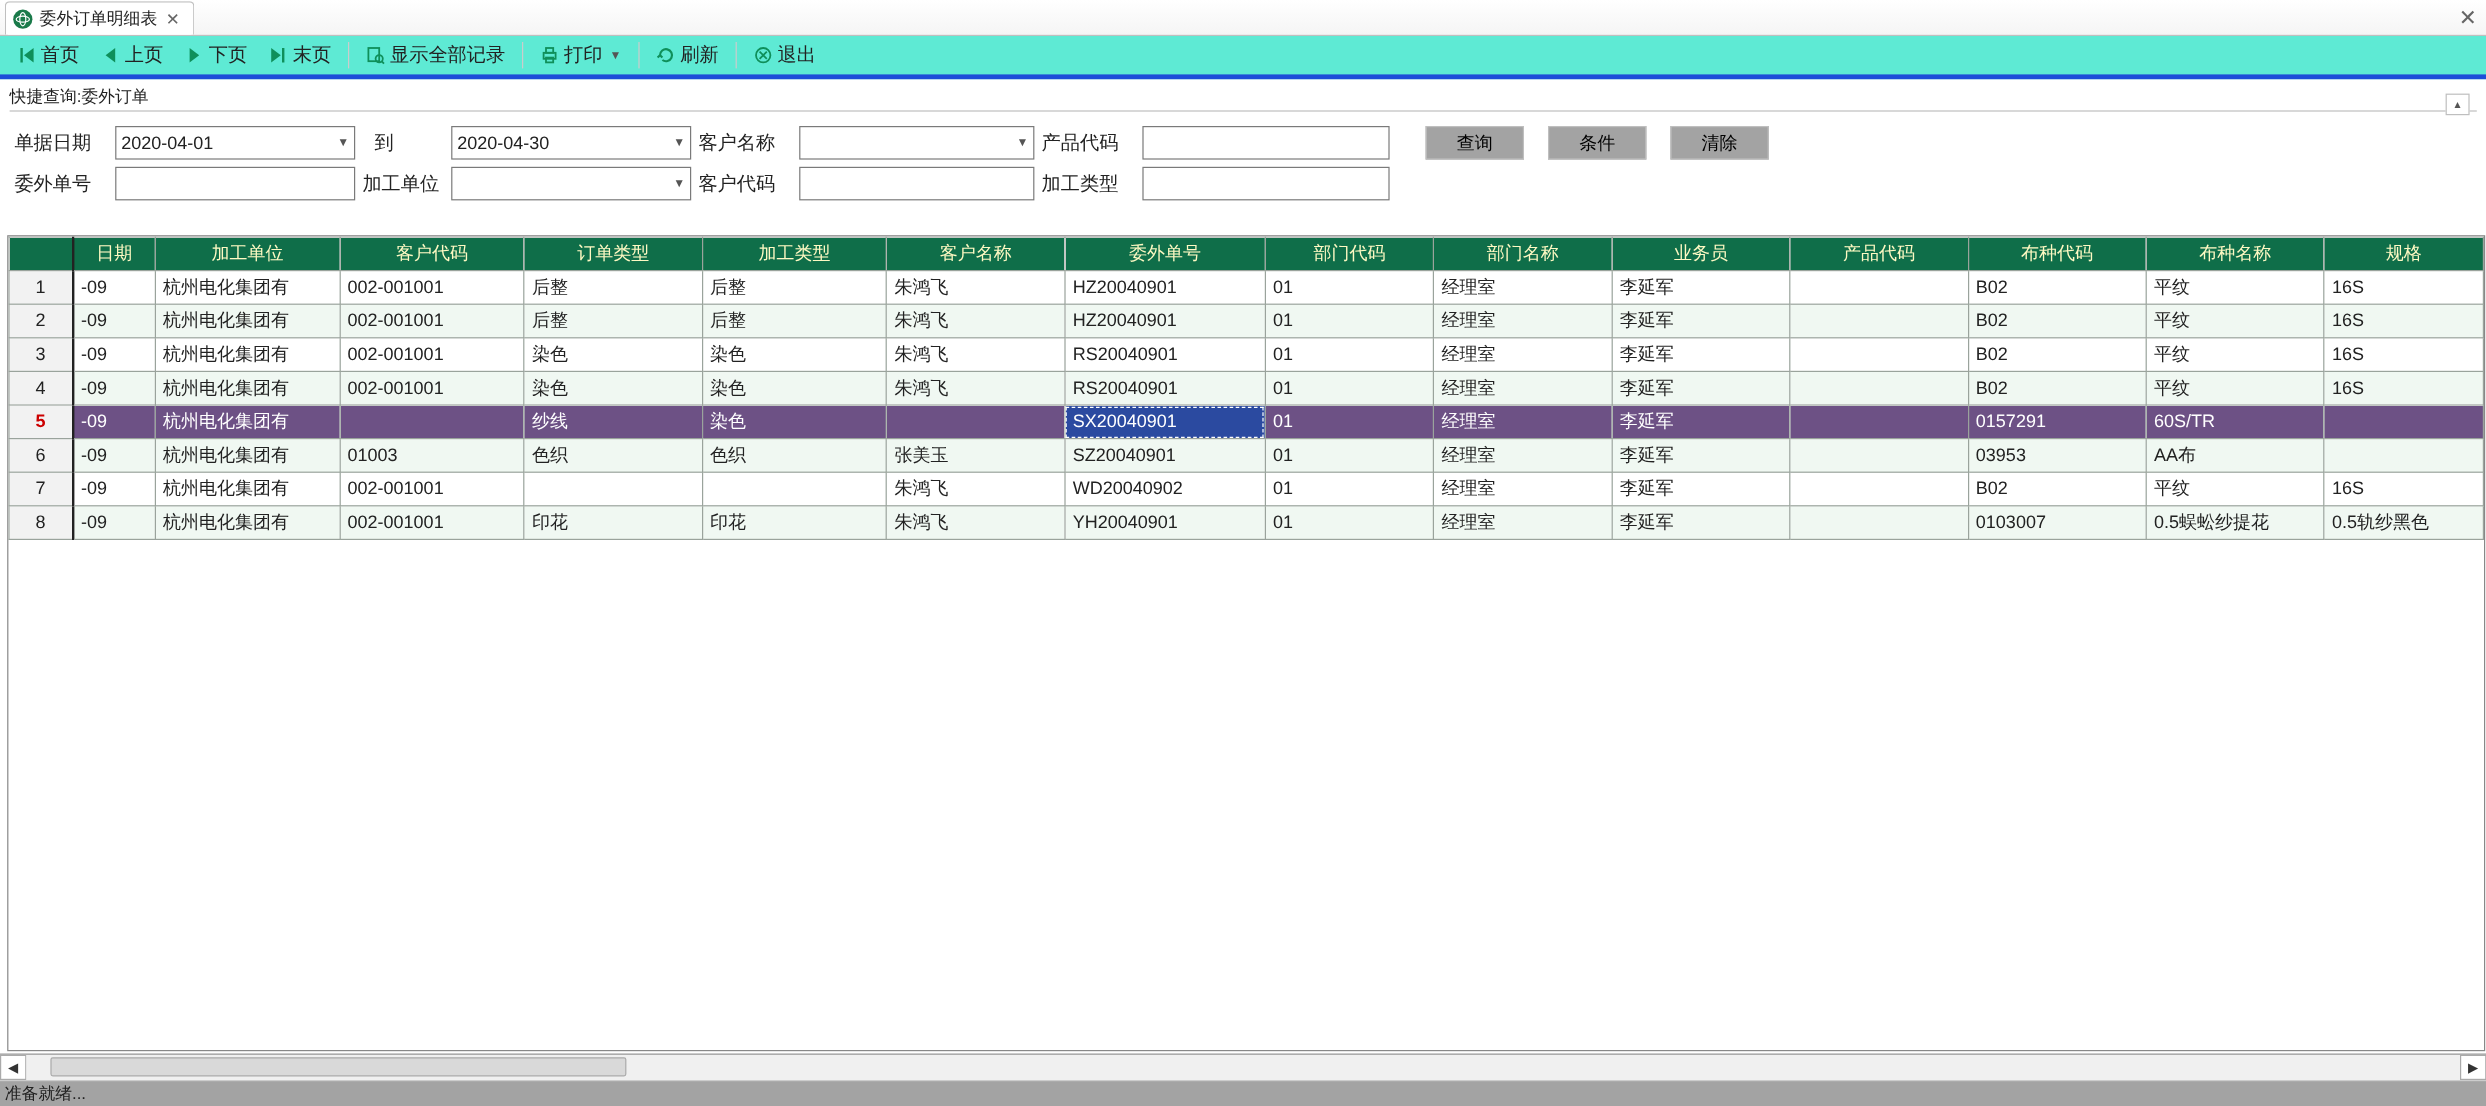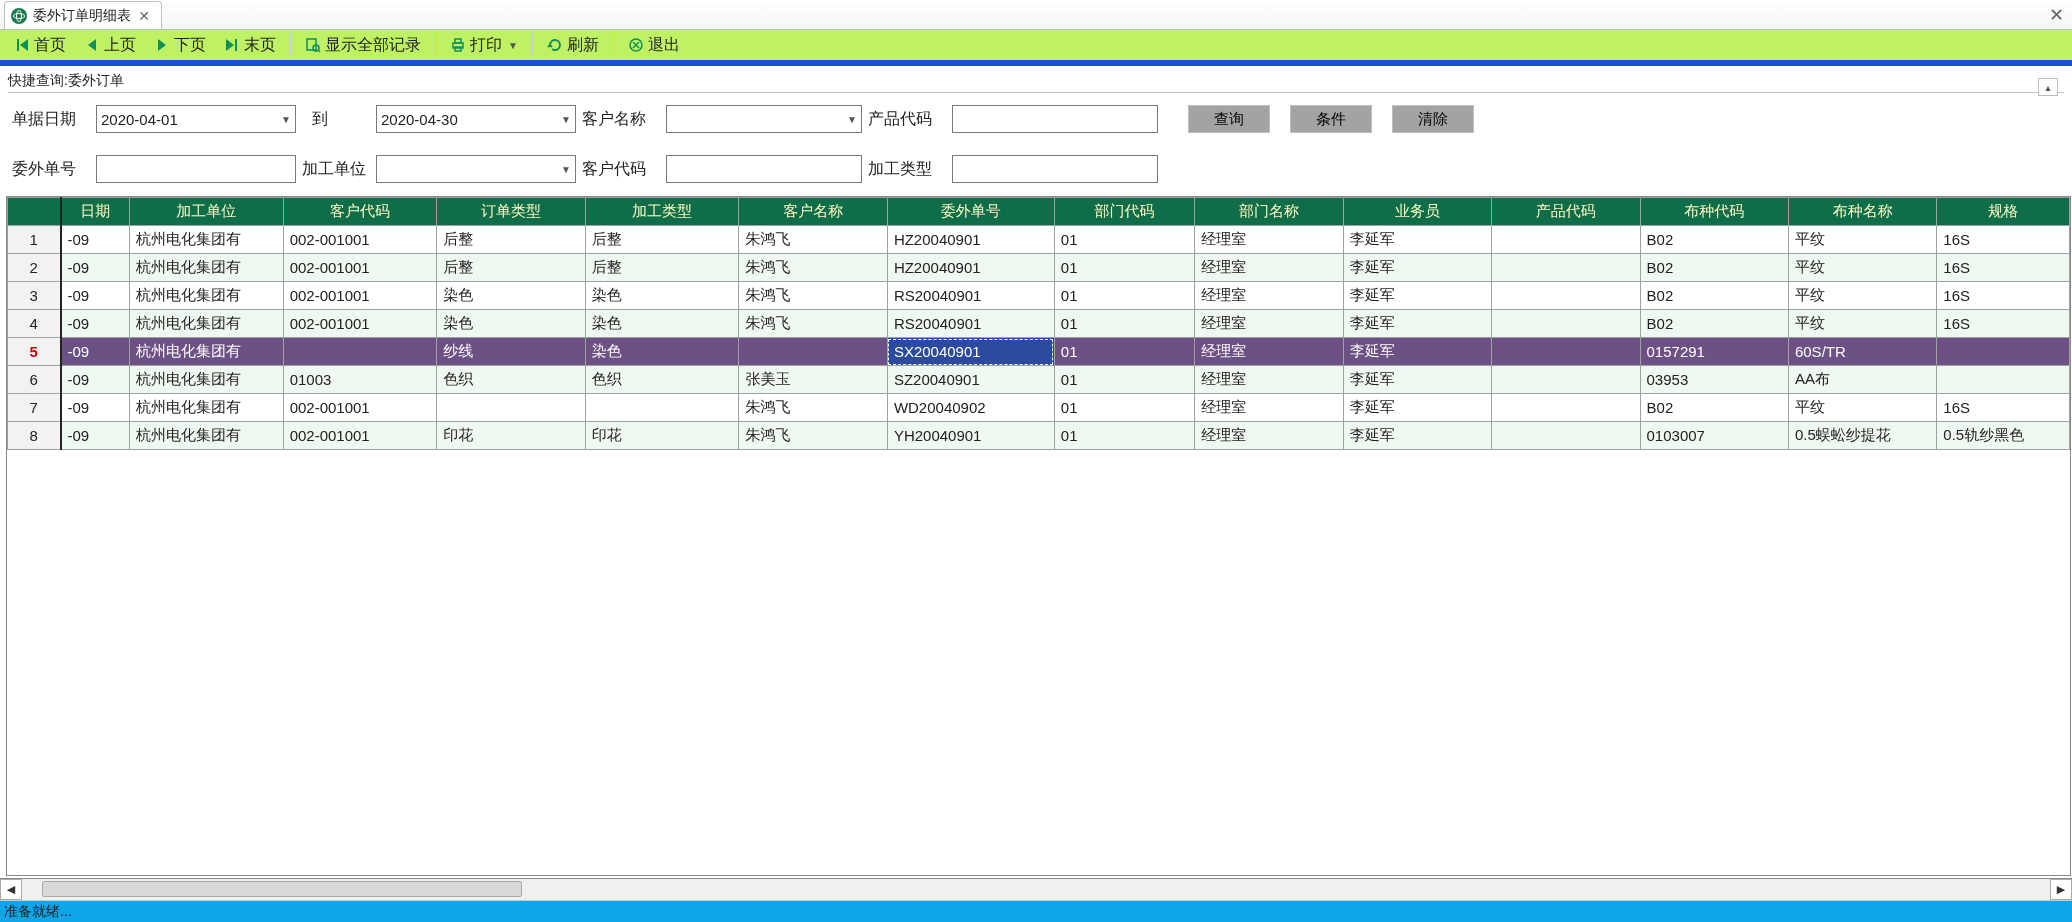--- a/index.html
+++ b/index.html
@@ -29,26 +29,26 @@
     .tab .globe { width: 16px; height: 16px; border-radius: 50%; background: #1a7a4a; position: relative; }
     .tab .globe::before, .tab .globe::after { content:""; position:absolute; border:1px solid #fff; border-radius:50%; }
     .tab .globe::before { inset:2px 5px; }
     .tab .globe::after  { inset:5px 2px; }
     .tab .close { width: 14px; height: 14px; display:flex;align-items:center;justify-content:center;color:#666;cursor:pointer; }
     .window-close { position:absolute; right:8px; top:4px; font-size:18px; color:#666; cursor:pointer; }
 
     
     .toolbar {
       height: 36px;
-      border-bottom: 6px solid #1d4ed8;
+      border-bottom: 4px solid #1d4ed8;
       display: flex;
       align-items: center;
       padding: 0 6px;
       gap: 2px;
-      background: #bef264;
+      background: #5eead4;
     }
     .toolbar .btn {
       display: flex;
       align-items: center;
       padding: 3px 8px;
       border-radius: 3px;
       cursor: pointer;
       gap: 4px;
       font-size: 16px;
     }
@@ -68,21 +68,21 @@
       position: absolute;
       right: 14px;
       top: 12px;
       width: 20px; height: 18px;
       border: 1px solid #bfbfbf;
       background: #fff;
       display:flex;align-items:center;justify-content:center;
       font-size: 10px; color: #555; cursor:pointer;
     }
 
-    .form-rows { display:flex; flex-direction:column; gap:22px; padding: 0 4px 8px 4px; }
+    .form-rows { display:flex; flex-direction:column; gap:6px; padding: 0 4px 8px 4px; }
     .form-row { display:flex; align-items:center; gap: 6px; }
     .lbl { width: 78px; text-align: left; font-size: 16px; }
     .lbl.narrow { width: 36px; text-align:center; }
     .input, .combo {
       height: 28px;
       border: 1px solid #7a7a7a;
       padding: 12px 4px;
       font-size: 15px;
       background: #fff;
     }
@@ -163,21 +163,21 @@
     .hscroll .track { flex:1; background: #f0f0f0; position:relative; }
     .hscroll .thumb {
       position:absolute; left:20px; top:2px; height:16px; width:480px;
       background: #d9d9d9; border:1px solid #aaa; border-radius:2px;
     }
     .status {
       position:absolute; left:0; right:0; bottom:0; height:22px;
       border-top:1px solid #ccc;
       padding: 2px 4px;
       font-size: 14px;
-      background: #0ea5e9;
+      background: #a3a3a3;
     }
 
     
     .ic-green { color: #0f8f5a; }
   </style>
 </head>
 <body>
 
 <div class="tab-strip">
   <div class="tab">

